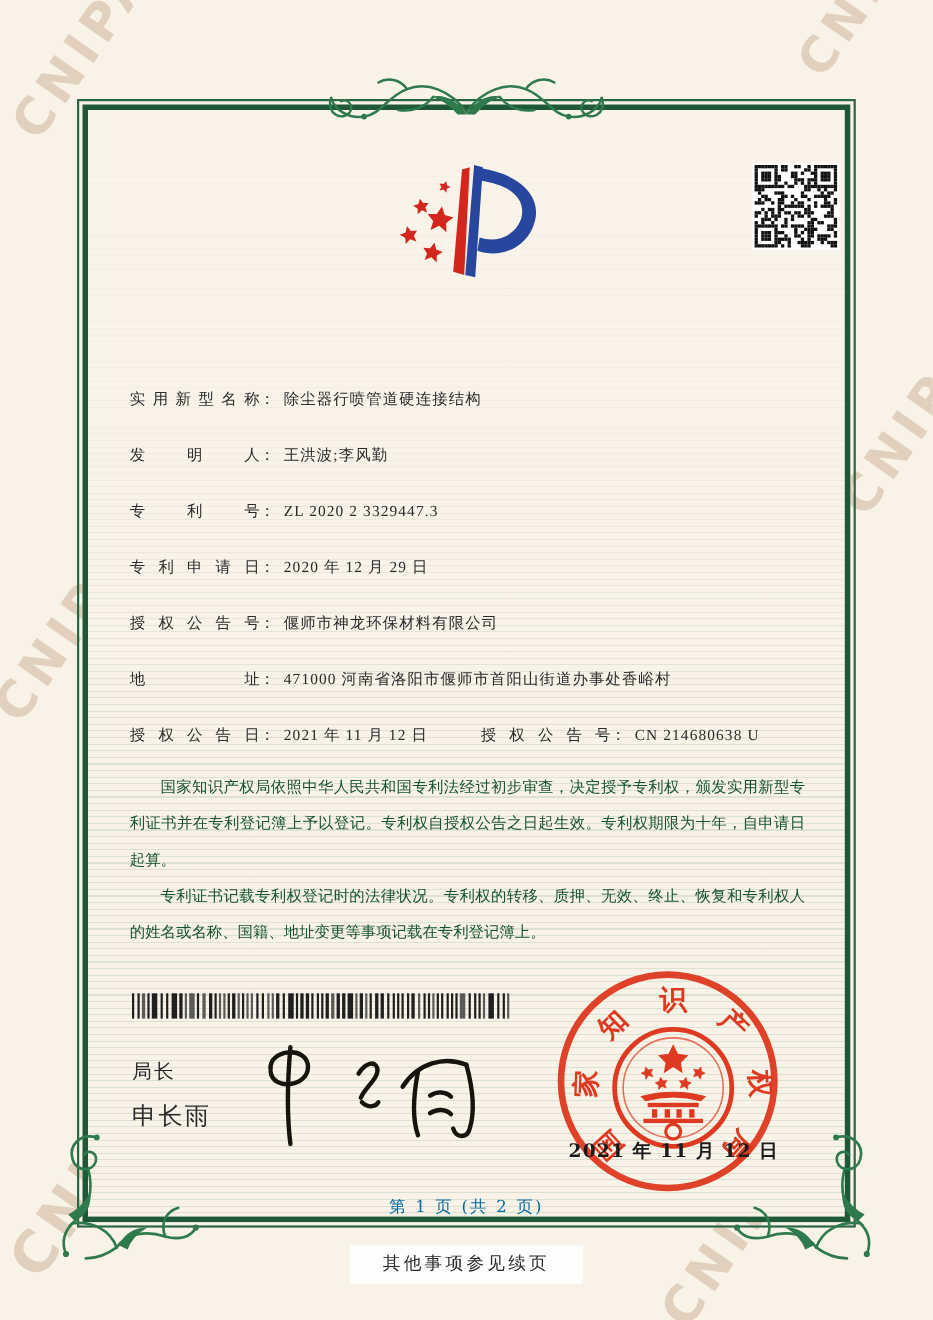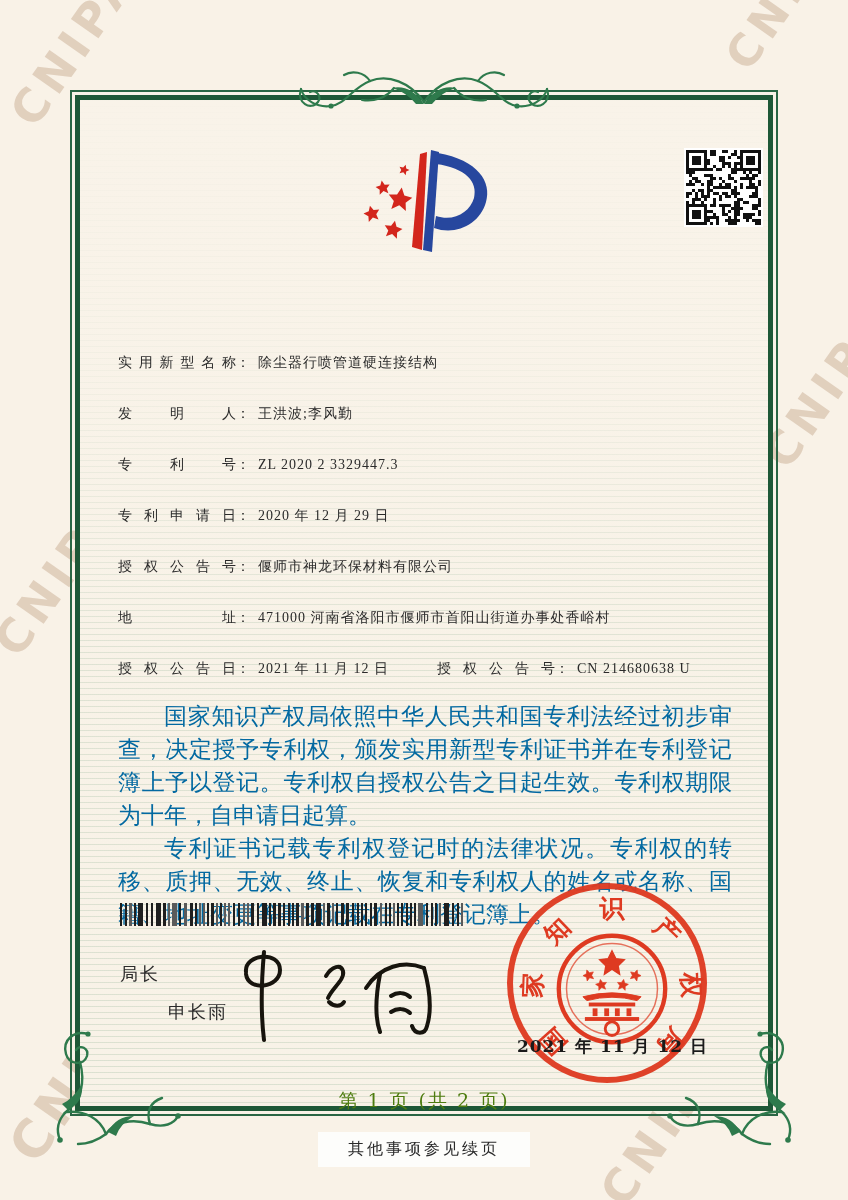--- a/index.html
+++ b/index.html
@@ -41,43 +41,43 @@
     font-size:38px;font-weight:bold;letter-spacing:11px;text-indent:11px;color:#141414;
   }
   .fields{position:absolute;left:118px;top:354px;width:616px;}
   .frow{position:relative;height:51px;font-size:14px;white-space:nowrap;color:#2b2b2b;font-family:Liberation Serif, serif;}
   .flabel{display:inline-block;width:118px;text-align:justify;text-align-last:justify;vertical-align:top;}
   .fcolon{display:inline-block;margin-right:8px;}
   .fvalue{letter-spacing:1px;}
   .grant-pair2{position:absolute;left:319px;top:0;}
   .paras{
     position:absolute;left:118px;top:700px;width:614px;
-    font-size:23px;line-height:33px;text-align:justify;color:#0369a1;
+    font-size:14px;line-height:33px;text-align:justify;color:#14532d;
   }
   .paras p{margin:0;text-indent:2em;}
   .barcode{position:absolute;left:120px;top:903px;height:23px;display:flex;align-items:stretch;}
   .bc-bar{height:100%;}
   .signer-title{position:absolute;left:120px;top:962px;font-size:18px;letter-spacing:2px;}
-  .signer-name{position:absolute;left:120px;top:1000px;font-size:18px;letter-spacing:2px;margin-left:48px;}
+  .signer-name{position:absolute;left:120px;top:1000px;font-size:22px;letter-spacing:2px;}
   .signature{position:absolute;left:228px;top:938px;width:230px;height:110px;}
   .seal{position:absolute;left:497px;top:873px;width:230px;height:230px;}
   .seal-ring{
     position:absolute;left:10px;top:10px;width:200px;height:200px;border:6px solid #de3a21;
     border-radius:50%;box-sizing:border-box;opacity:0.96;
   }
   .seal-char{
     position:absolute;left:50%;top:50%;width:28px;height:28px;margin-left:-14px;margin-top:-14px;
     text-align:center;font-size:25px;font-weight:bold;color:#de3a21;line-height:28px;
   }
   .seal-emblem{position:absolute;left:50px;top:56px;width:130px;height:120px;}
   .seal-date{
     position:absolute;left:515px;top:1035px;width:195px;text-align:center;
     font-size:17px;font-weight:bold;color:#1a1a1a;letter-spacing:1px;white-space:nowrap;
   }
-  .page-info{position:absolute;left:0;right:0;top:1088px;text-align:center;font-size:19px;letter-spacing:2px;color:#4d7c0f;}
+  .page-info{position:absolute;left:0;right:0;top:1088px;text-align:center;font-size:15px;letter-spacing:2px;color:#0369a1;}
   .cont-note{
     position:absolute;left:50%;top:1132px;transform:translateX(-50%);
     background:#fdfdfb;padding:7px 30px;font-size:16px;letter-spacing:3px;color:#2a2a2a;white-space:nowrap;
   }
   .ornament{position:absolute;}
   .orn-top{left:294px;top:62px;width:260px;height:60px;}
   .orn-bl{left:50px;top:1028px;width:135px;height:128px;}
   .orn-br{left:663px;top:1028px;width:135px;height:128px;transform:scaleX(-1);}
 </style>
 </head>

